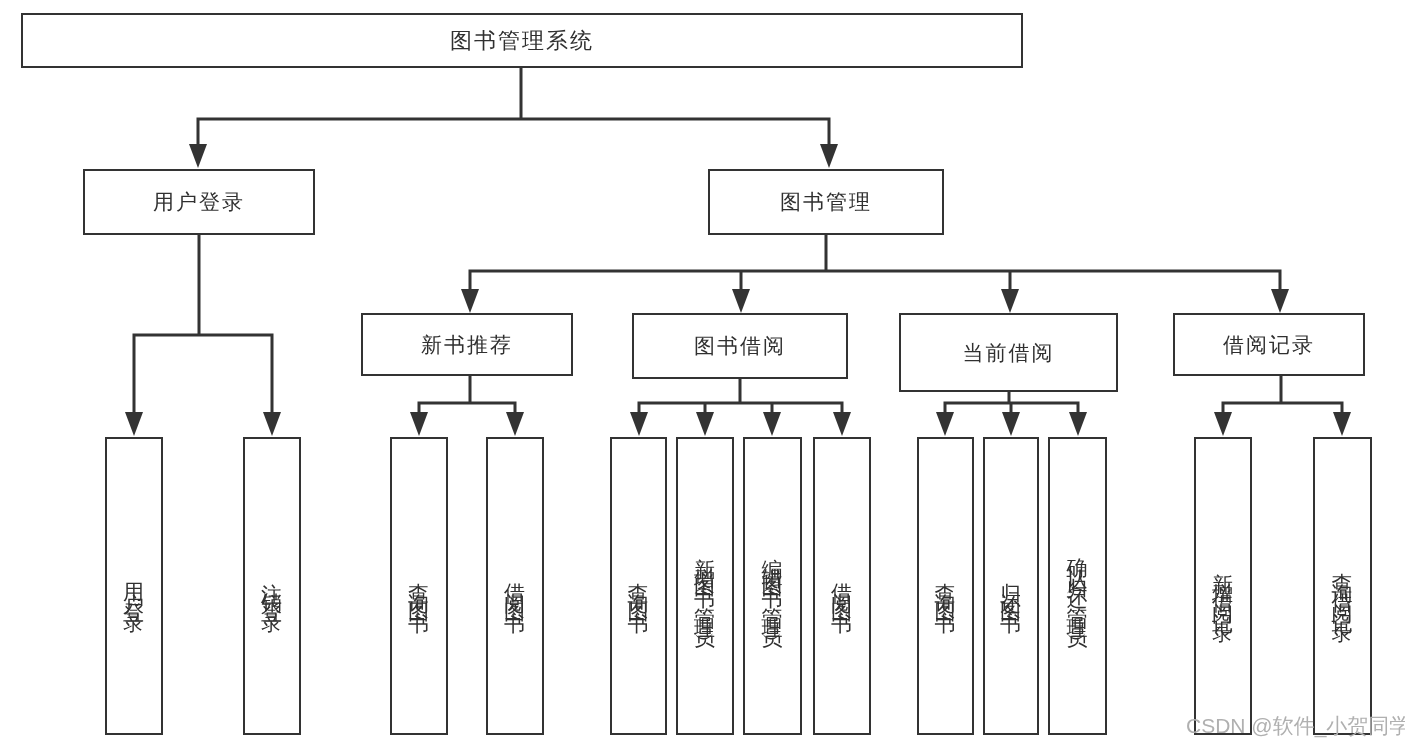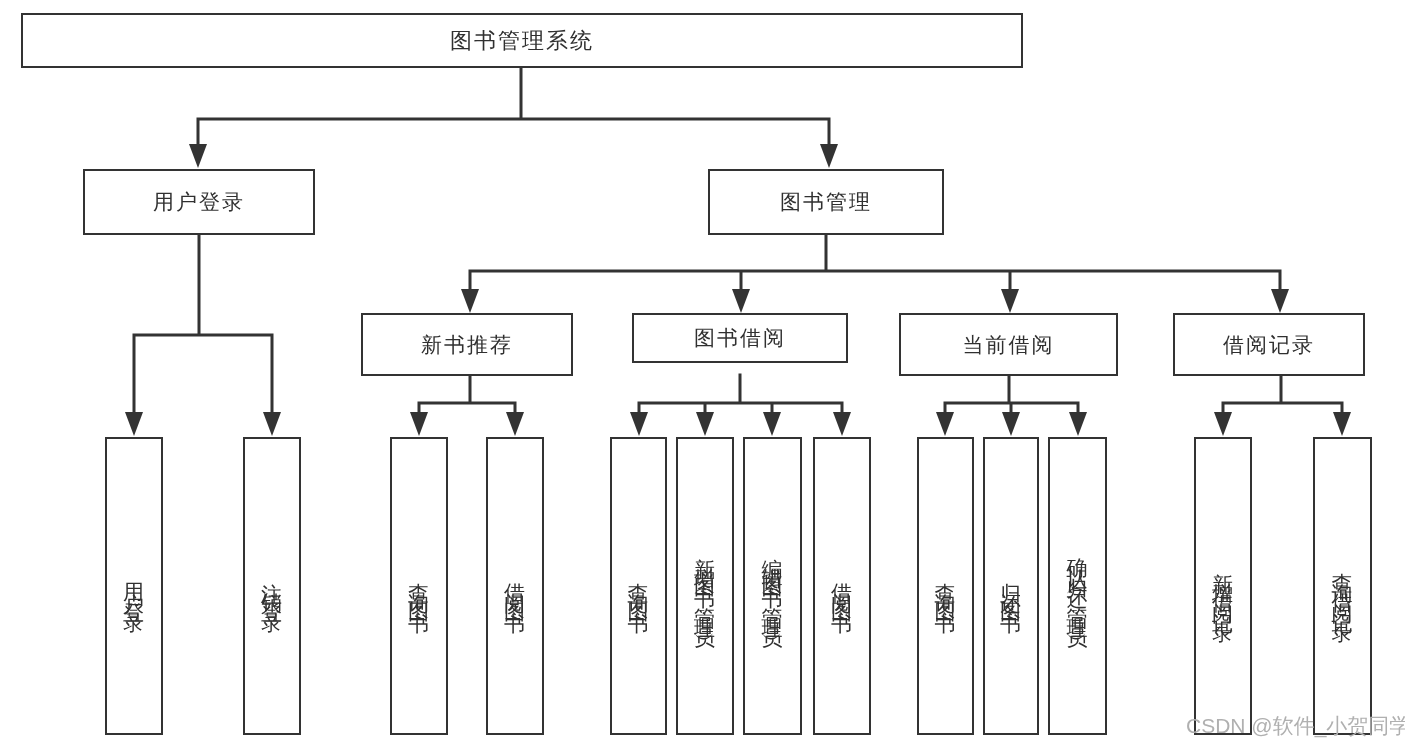--- a/index.html
+++ b/index.html
@@ -104,24 +104,24 @@
   <div class="box hbox" style="left:83px; top:169px; width:232px; height:66px;">
     <span>用户登录</span>
   </div>
   <div class="box hbox" style="left:361px; top:313px; width:212px; height:63px;">
     <span>新书推荐</span>
   </div>
 
   <div class="box hbox" style="left:708px; top:169px; width:236px; height:66px;">
     <span>图书管理</span>
   </div>
-  <div class="box hbox" style="left:632px; top:313px; width:216px; height:50px;">
+  <div class="box hbox" style="left:632px; top:313px; width:216px; height:66px;">
     <span>图书借阅</span>
   </div>
-  <div class="box hbox" style="left:899px; top:313px; width:219px; height:63px;">
+  <div class="box hbox" style="left:899px; top:313px; width:219px; height:79px;">
     <span>当前借阅</span>
   </div>
   <div class="box hbox" style="left:1173px; top:313px; width:192px; height:63px;">
     <span>借阅记录</span>
   </div>
 
   <div class="box vbox" style="left:105px; top:437px; width:58px; height:298px;">
     <span>用户登录</span>
   </div>
   <div class="box vbox" style="left:243px; top:437px; width:58px; height:298px;">

